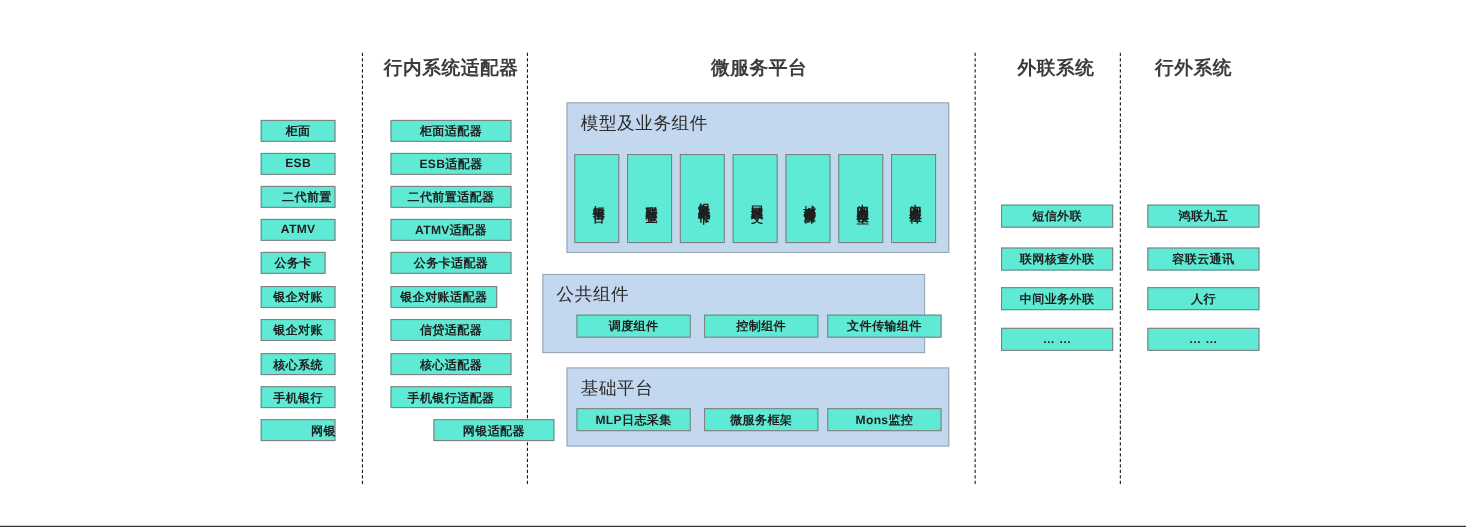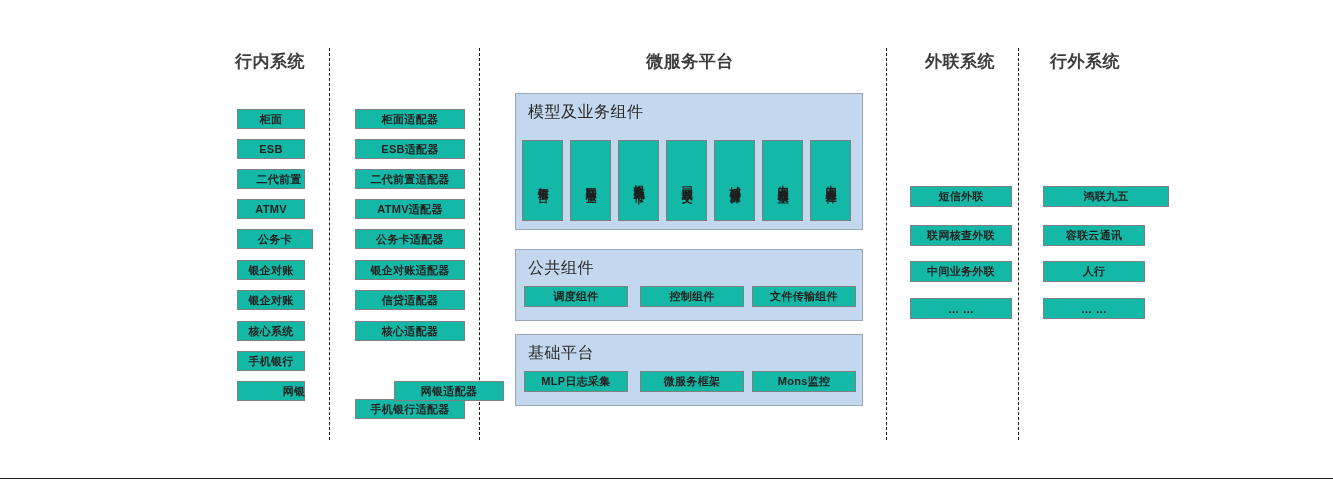--- a/index.html
+++ b/index.html
@@ -31,21 +31,21 @@
   
   .divider {
     position: absolute;
     width: 0;
     border-left: 1.5px dashed #1a1a1a;
   }
 
   
   .node {
     position: absolute;
-    background: #14b8a6;
+    background: #5eead4;
     border: 1px solid #808080;
     display: flex;
     align-items: center;
     justify-content: center;
     font-size: 11px;
     font-weight: bold;
     color: #1f1f1f;
     letter-spacing: 0.3px;
     white-space: nowrap;
     text-align: center;
@@ -87,54 +87,54 @@
     width: 1333px;
     height: 0;
     border-top: 1.5px solid #1a1a1a;
   }
 </style>
 </head>
 <body>
 
 <div id="canvas">
 
-  <div class="col-title" style="left:205px; top:50px; width:130px;">行内系统</div>
 
+  <div class="col-title" style="left:340px; top:50px; width:140px;">行内系统适配器</div>
 
   <div class="col-title" style="left:590px; top:50px; width:200px;">微服务平台</div>
 
   <div class="col-title" style="left:895px; top:50px; width:130px;">外联系统</div>
 
   <div class="col-title" style="left:1020px; top:50px; width:130px;">行外系统</div>
 
   <div class="divider" style="left:329px; top:48px; height:392px;"></div>
   <div class="divider" style="left:479px; top:48px; height:392px;"></div>
   <div class="divider" style="left:886px; top:48px; height:392px;"></div>
   <div class="divider" style="left:1018px; top:48px; height:392px;"></div>
 
   <div class="node" style="left:237px; top:109px; width:68px; height:20px;">柜面</div>
   <div class="node" style="left:237px; top:139px; width:68px; height:20px;">ESB</div>
   <div class="node" style="left:237px; top:169px; width:68px; height:20px;padding-left:16px;">二代前置</div>
   <div class="node" style="left:237px; top:199px; width:68px; height:20px;">ATMV</div>
-  <div class="node" style="left:237px; top:229px; width:76px; height:20px;">公务卡</div>
+  <div class="node" style="left:237px; top:229px; width:59px; height:20px;">公务卡</div>
   <div class="node" style="left:237px; top:260px; width:68px; height:20px;">银企对账</div>
   <div class="node" style="left:237px; top:290px; width:68px; height:20px;">银企对账</div>
   <div class="node" style="left:237px; top:321px; width:68px; height:20px;">核心系统</div>
   <div class="node" style="left:237px; top:351px; width:68px; height:20px;">手机银行</div>
   <div class="node" style="left:237px; top:381px; width:68px; height:20px;padding-left:46px;">网银</div>
 
   <div class="node" style="left:355px; top:109px; width:110px; height:20px;">柜面适配器</div>
   <div class="node" style="left:355px; top:139px; width:110px; height:20px;">ESB适配器</div>
   <div class="node" style="left:355px; top:169px; width:110px; height:20px;">二代前置适配器</div>
   <div class="node" style="left:355px; top:199px; width:110px; height:20px;">ATMV适配器</div>
   <div class="node" style="left:355px; top:229px; width:110px; height:20px;">公务卡适配器</div>
-  <div class="node" style="left:355px; top:260px; width:110px; height:20px;">银企对账适配器</div>
+  <div class="node" style="left:355px; top:260px; width:97px; height:20px;">银企对账适配器</div>
   <div class="node" style="left:355px; top:290px; width:110px; height:20px;">信贷适配器</div>
   <div class="node" style="left:355px; top:321px; width:110px; height:20px;">核心适配器</div>
-  <div class="node" style="left:355px; top:351px; width:110px; height:20px;margin-top:48px;">手机银行适配器</div>
+  <div class="node" style="left:355px; top:351px; width:110px; height:20px;">手机银行适配器</div>
   <div class="node" style="left:355px; top:381px; width:110px; height:20px;margin-left:39px;">网银适配器</div>
 
   <div class="panel" style="left:515px; top:93px; width:348px; height:137px;">
     <div class="panel-title">模型及业务组件</div>
   </div>
 
   <div class="node vert" style="left:522px; top:140px; width:41px; height:81px;">
     <span class="vlabel">短信平台</span>
   </div>
   <div class="node vert" style="left:570px; top:140px; width:41px; height:81px;">
@@ -149,39 +149,39 @@
   <div class="node vert" style="left:714px; top:140px; width:41px; height:81px;">
     <span class="vlabel">城商行清算</span>
   </div>
   <div class="node vert" style="left:762px; top:140px; width:41px; height:81px;">
     <span class="vlabel">中间业务模型</span>
   </div>
   <div class="node vert" style="left:810px; top:140px; width:41px; height:81px;">
     <span class="vlabel">中间业务组件</span>
   </div>
 
-  <div class="panel" style="left:515px; top:249px; width:348px; height:72px;text-decoration:underline;">
+  <div class="panel" style="left:493px; top:249px; width:348px; height:72px;text-decoration:underline;">
     <div class="panel-title">公共组件</div>
   </div>
   <div class="node" style="left:524px; top:286px; width:104px; height:21px;">调度组件</div>
   <div class="node" style="left:640px; top:286px; width:104px; height:21px;">控制组件</div>
   <div class="node" style="left:752px; top:286px; width:104px; height:21px;">文件传输组件</div>
 
   <div class="panel" style="left:515px; top:334px; width:348px; height:72px;">
     <div class="panel-title">基础平台</div>
   </div>
   <div class="node" style="left:524px; top:371px; width:104px; height:21px;">MLP日志采集</div>
   <div class="node" style="left:640px; top:371px; width:104px; height:21px;">微服务框架</div>
   <div class="node" style="left:752px; top:371px; width:104px; height:21px;">Mons监控</div>
 
   <div class="node" style="left:910px; top:186px; width:102px; height:21px;">短信外联</div>
   <div class="node" style="left:910px; top:225px; width:102px; height:21px;">联网核查外联</div>
   <div class="node" style="left:910px; top:261px; width:102px; height:21px;">中间业务外联</div>
   <div class="node" style="left:910px; top:298px; width:102px; height:21px;">… …</div>
 
-  <div class="node" style="left:1043px; top:186px; width:126px; height:21px;">鸿联九五</div>
+  <div class="node" style="left:1043px; top:186px; width:102px; height:21px;">鸿联九五</div>
   <div class="node" style="left:1043px; top:225px; width:102px; height:21px;">容联云通讯</div>
   <div class="node" style="left:1043px; top:261px; width:102px; height:21px;">人行</div>
   <div class="node" style="left:1043px; top:298px; width:102px; height:21px;">… …</div>
 
   <div class="bottom-rule" style="top:478px;"></div>
 
 </div>
 
 </body></html>

